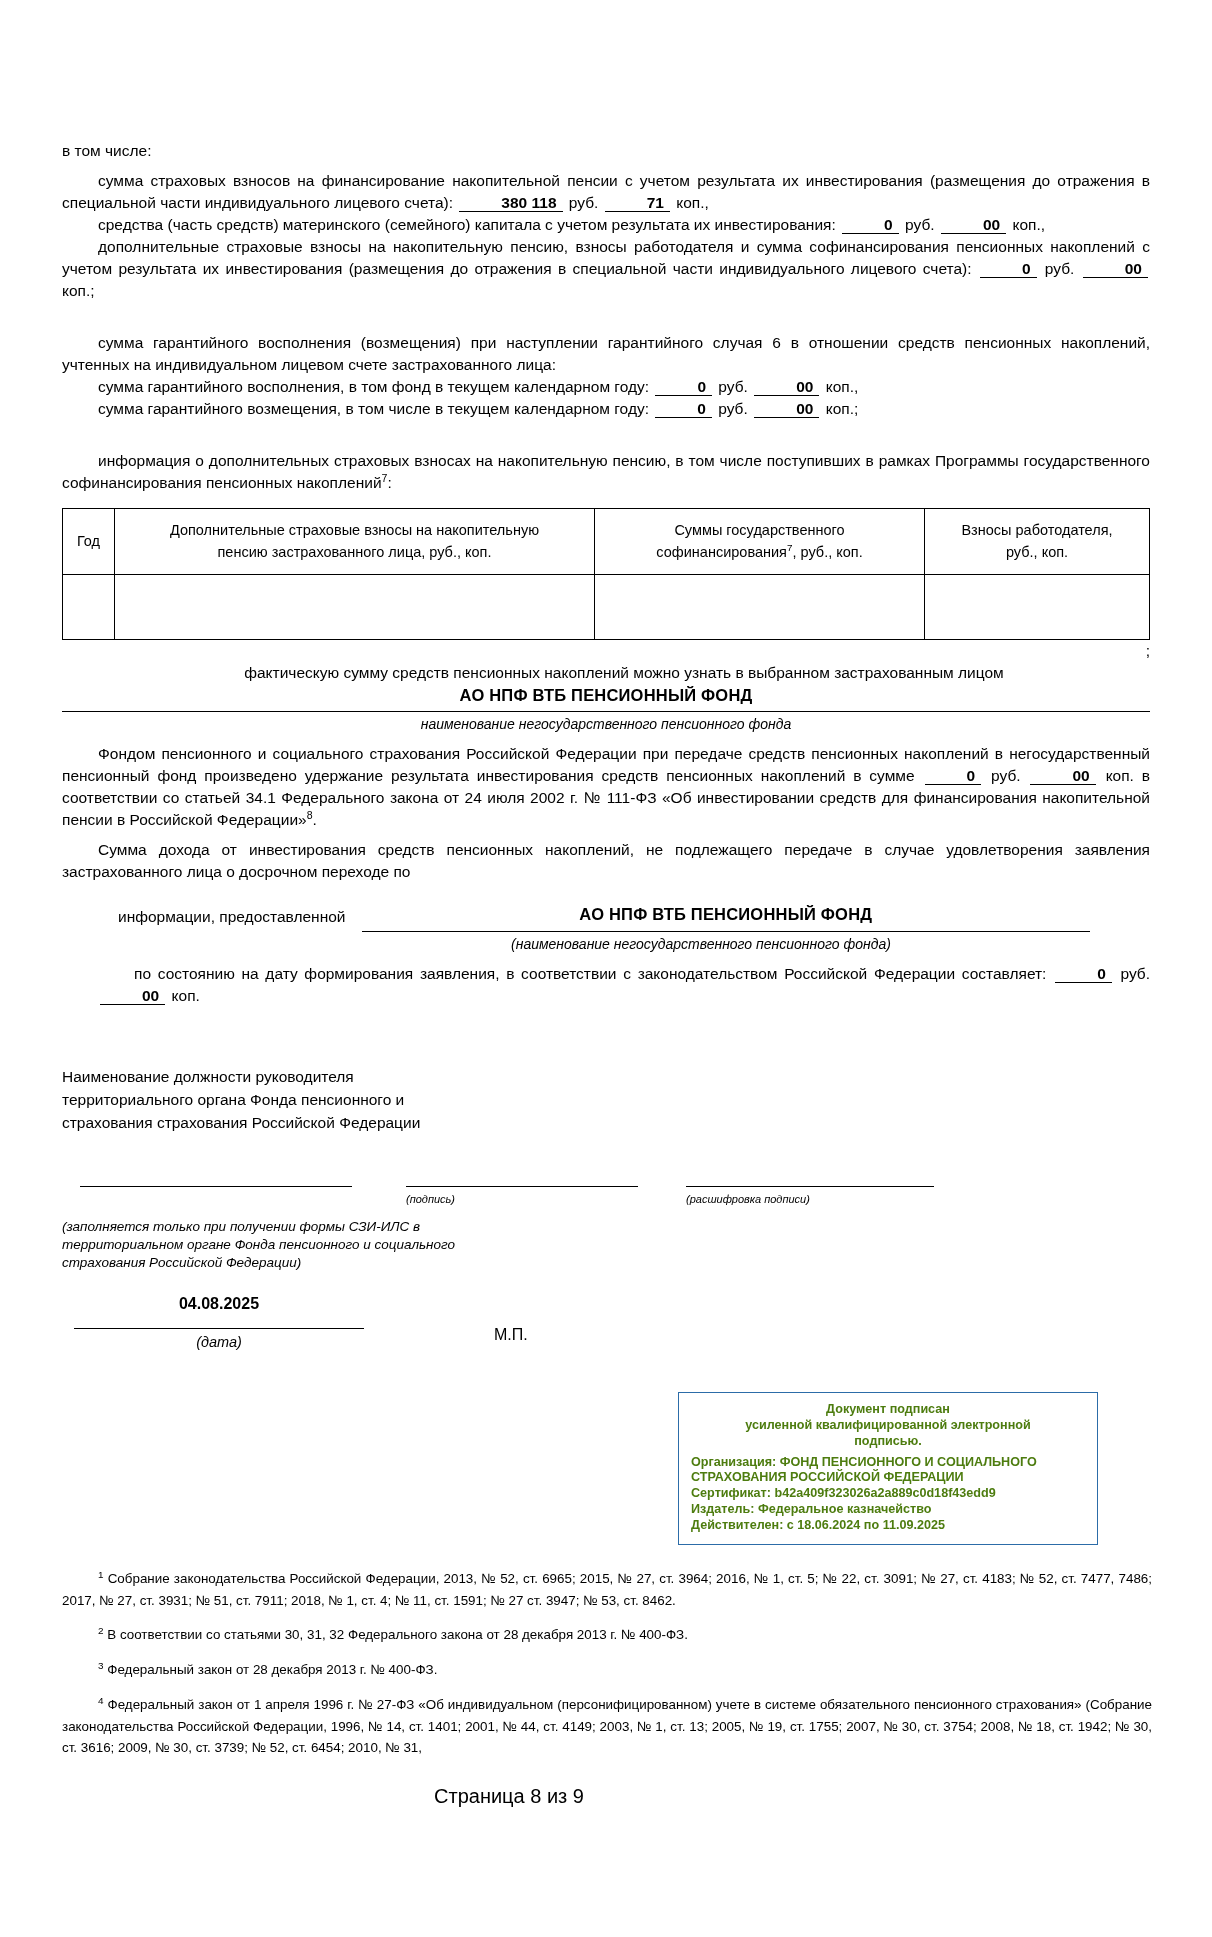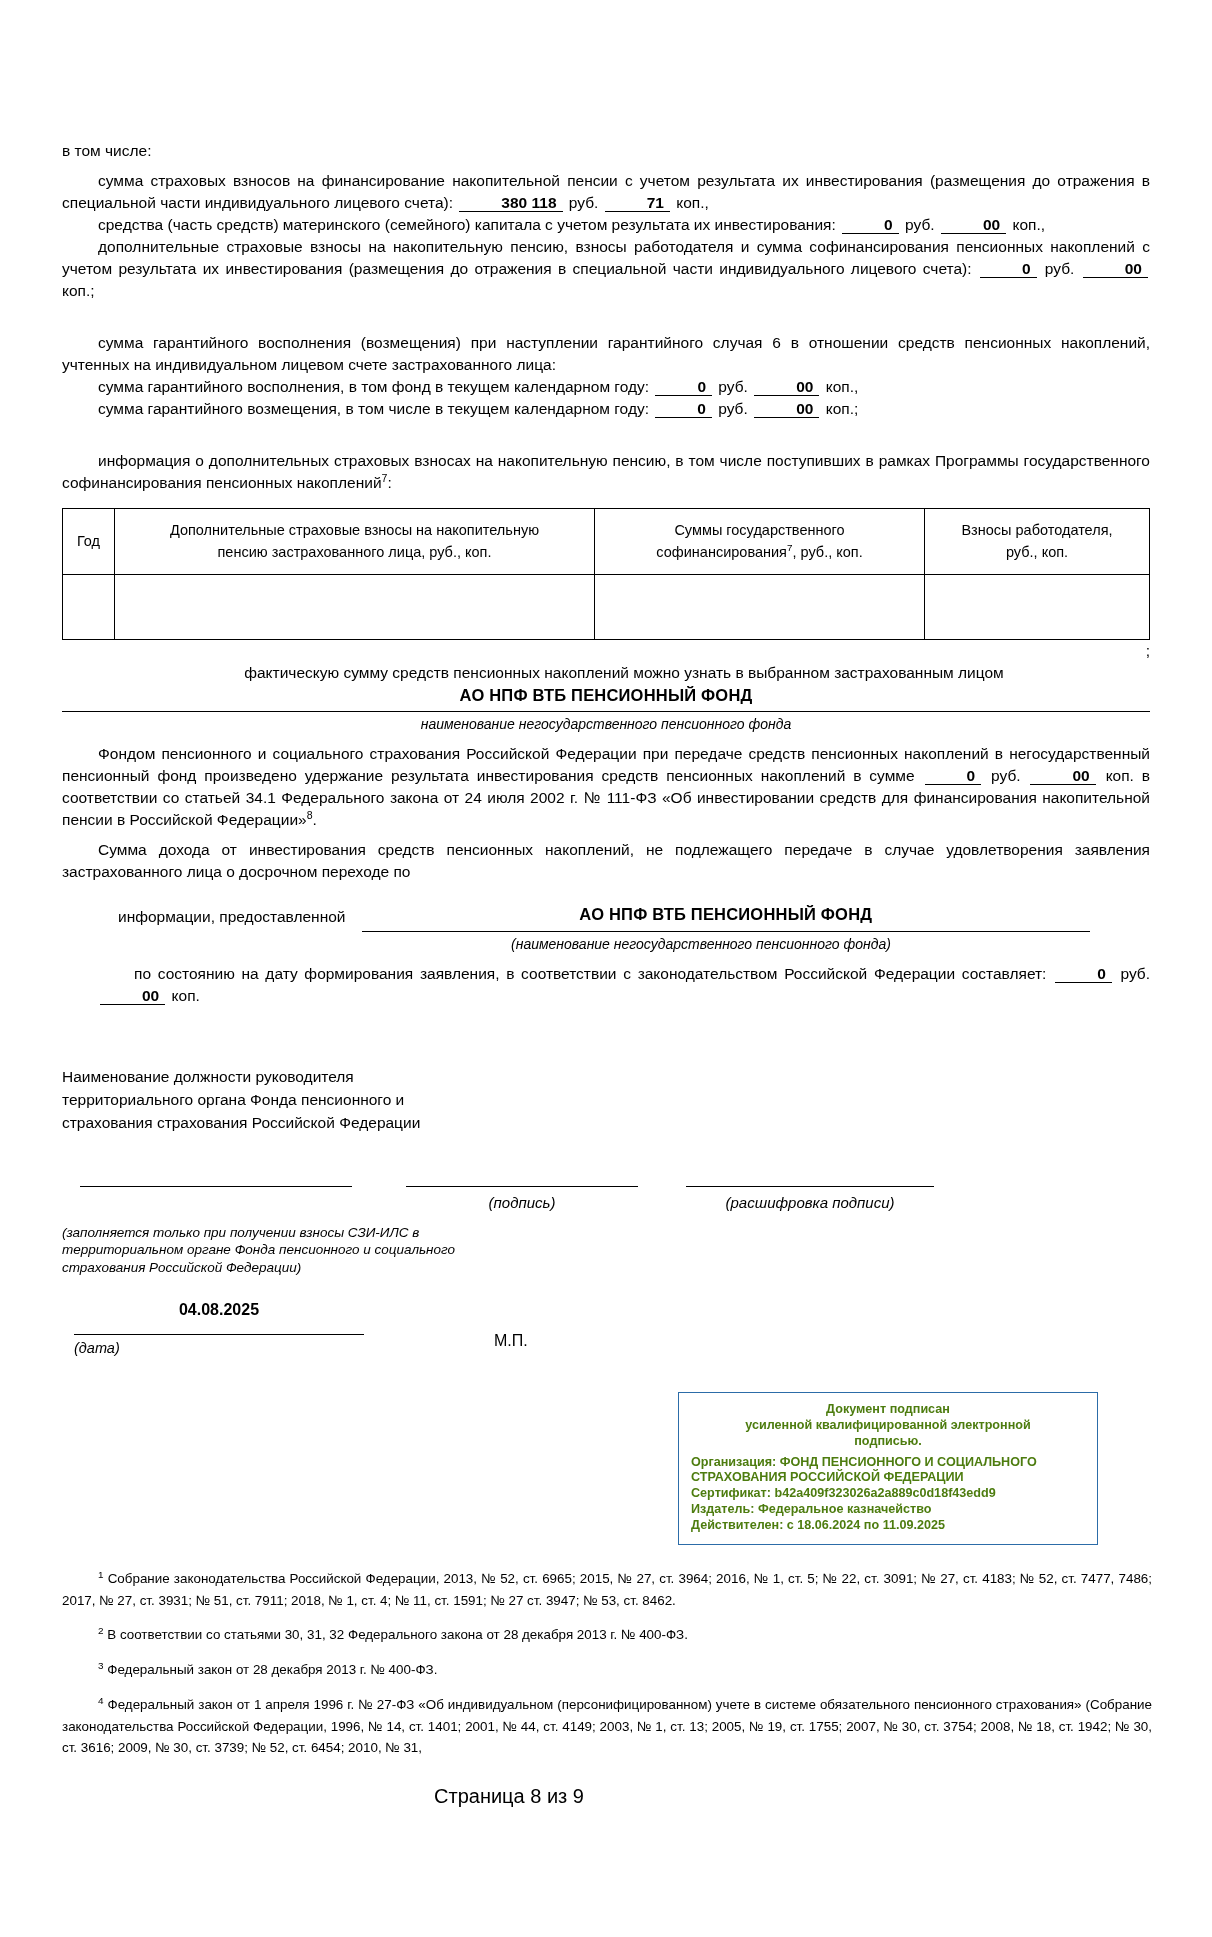--- a/index.html
+++ b/index.html
@@ -110,23 +110,23 @@
   .sig-row {
     display: flex;
     margin-top: 52px;
   }
   .sig-cell { display: flex; flex-direction: column; }
   .sig-cell .rule {
     border-top: 1.8px solid #000;
     height: 0;
   }
   .sig-cell .cap {
-    text-align: center;
+    text-align: left;
     font-style: italic;
-    font-size: 15px;
+    font-size: 11px;
     padding-top: 5px;
   }
   .sig-a { width: 272px; margin-left: 18px; }
   .sig-b { width: 232px; margin-left: 54px; }
   .sig-c { width: 248px; margin-left: 48px; }
 
   .fineprint {
     font-style: italic;
     font-size: 13.5px;
     line-height: 1.32;
@@ -135,21 +135,21 @@
 
   .date-row { display: flex; align-items: flex-end; margin-top: 22px; }
   .date-cell { width: 290px; margin-left: 12px; }
   .date-val {
     text-align: center;
     font-weight: bold;
     font-size: 16px;
     border-bottom: 1.8px solid #000;
     padding-bottom: 12px;
   }
-  .date-cap { text-align: left; font-style: italic; font-size: 14.5px; padding-top: 3px; }
+  .date-cap { text-align: center; font-style: italic; font-size: 14.5px; padding-top: 3px; }
   .mp { margin-left: 130px; padding-bottom: 6px; font-size: 16px; }
 
   
   .estamp {
     position: absolute;
     left: 678px;
     top: 1392px;
     width: 420px;
     box-sizing: border-box;
     border: 1.6px solid #2c6ca8;
@@ -288,21 +288,21 @@
       <div class="rule"></div>
       <div class="cap">(подпись)</div>
     </div>
     <div class="sig-cell sig-c">
       <div class="rule"></div>
       <div class="cap">(расшифровка подписи)</div>
     </div>
   </div>
 
   <div class="fineprint">
-    <div>(заполняется только при получении взносы СЗИ-ИЛС в</div>
+    <div>(заполняется только при получении формы СЗИ-ИЛС в</div>
     <div>территориальном органе Фонда пенсионного и социального</div>
     <div>страхования Российской Федерации)</div>
   </div>
 
   <div class="date-row">
     <div class="date-cell">
       <div class="date-val">04.08.2025</div>
       <div class="date-cap">(дата)</div>
     </div>
     <div class="mp">М.П.</div>

